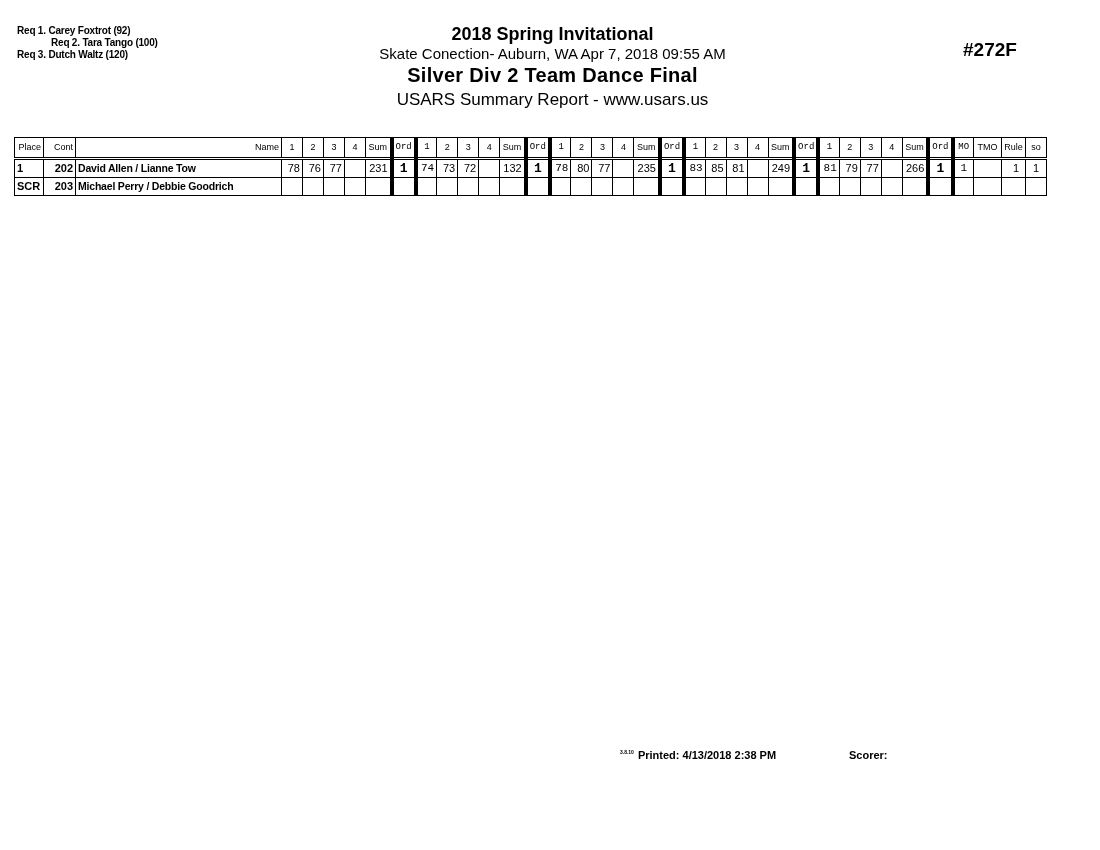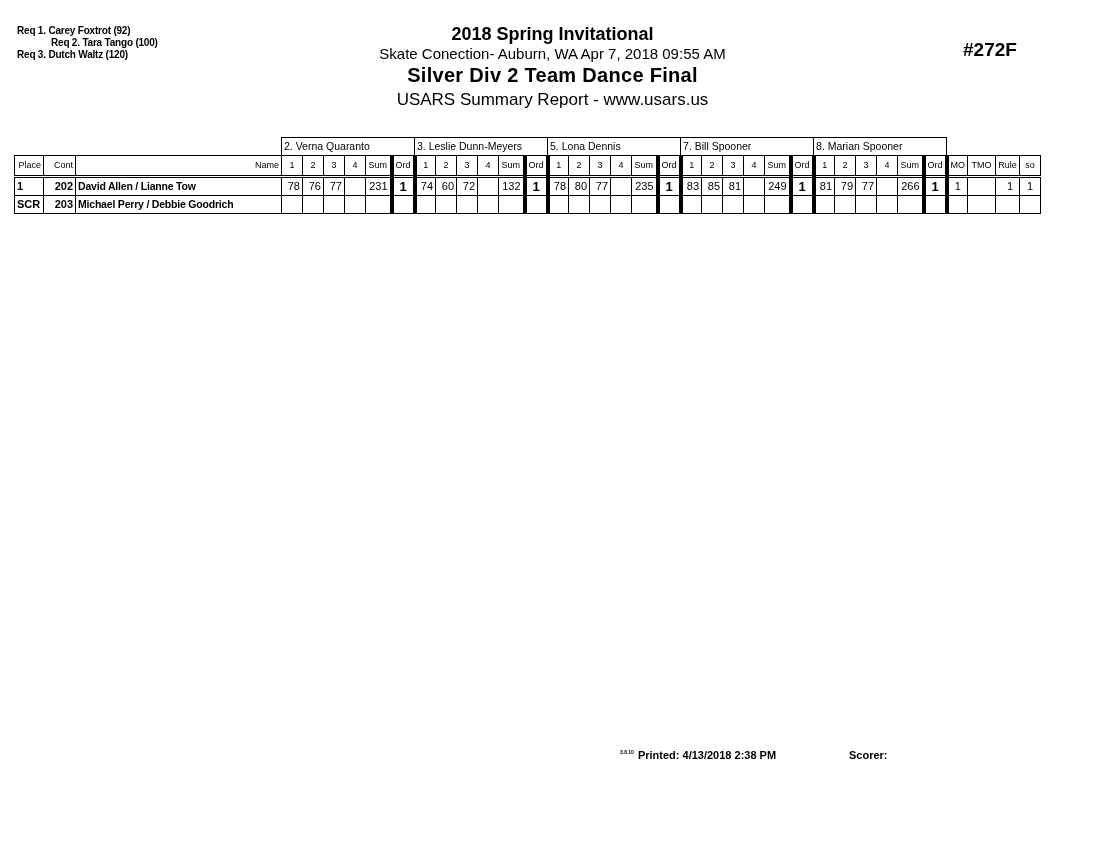--- a/index.html
+++ b/index.html
@@ -18,21 +18,21 @@
   tr.jh td { height:17px; font-size:10.5px; }
   tr.jh td.blank { border:none; }
   tr.ch td { height:19px; text-align:center; font-size:9px; }
   tr.ch td.left { text-align:right; }
   tr.ch td { border-bottom:3px double #000; }
   tr.dr td { font-size:11px; text-align:right; height:17px; }
   tr.dr td.place { text-align:left; font-weight:bold; font-size:11px; }
   tr.dr td.cont { font-weight:bold; }
   tr.dr td.name { text-align:left; font-weight:bold; font-size:10.5px; letter-spacing:-0.2px; }
   tr.dr td.ord { text-align:center; font-weight:bold; font-size:13px; }
-  td.thickL { border-left:4px solid #000 !important; }
+  td.thickL { border-left:4px solid #000 !important;font-family:Liberation Mono, monospace; }
   td.mid { text-align:center !important; }
   .footer { top:749px; font-size:11px; font-weight:bold; }
   .ver { font-size:5px; vertical-align:super; margin-right:4px; font-weight:bold; }
 </style>
 </head>
 <body>
 
 <div class="abs req" style="top:25px;">Req 1.  Carey Foxtrot (92)</div>
 <div class="abs req" style="top:37px;padding-left:34px;">Req 2.  Tara Tango (100)</div>
 <div class="abs req" style="top:49px;text-align:right;">Req 3.  Dutch Waltz (120)</div>
@@ -77,29 +77,20 @@
       <col style="width:21px">
       <col style="width:21px">
       <col style="width:26px">
       <col style="width:23px">
     <col style="width:21px">
       <col style="width:28px">
       <col style="width:24px">
       <col style="width:21px">
   </colgroup>
   <tbody>
-      <tr class="jh">
-    <td class="blank" colspan="3"></td>
-    <td colspan="6">2.  Verna Quaranto</td>
-    <td colspan="6">3.  Leslie Dunn-Meyers</td>
-    <td colspan="6">5.  Lona Dennis</td>
-    <td colspan="6">7.  Bill Spooner</td>
-    <td colspan="6">8.  Marian Spooner</td>
-    <td class="blank" colspan="4"></td>
-  </tr>
   <tr class="ch">
     <td class="left">Place</td>
     <td class="left">Cont</td>
     <td class="left">Name</td>
 
     <td>1</td>
     <td>2</td>
     <td>3</td>
     <td>4</td>
     <td>Sum</td>
@@ -145,21 +136,21 @@
     <td class="name">David Allen / Lianne Tow</td>
 
     <td>78</td>
     <td>76</td>
     <td>77</td>
     <td></td>
     <td>231</td>
     <td class="ord thickL">1</td>
 
     <td class="thickL">74</td>
-    <td>60</td>
+    <td>73</td>
     <td>72</td>
     <td></td>
     <td>132</td>
     <td class="ord thickL">1</td>
 
     <td class="thickL">78</td>
     <td>80</td>
     <td>77</td>
     <td></td>
     <td>235</td>

